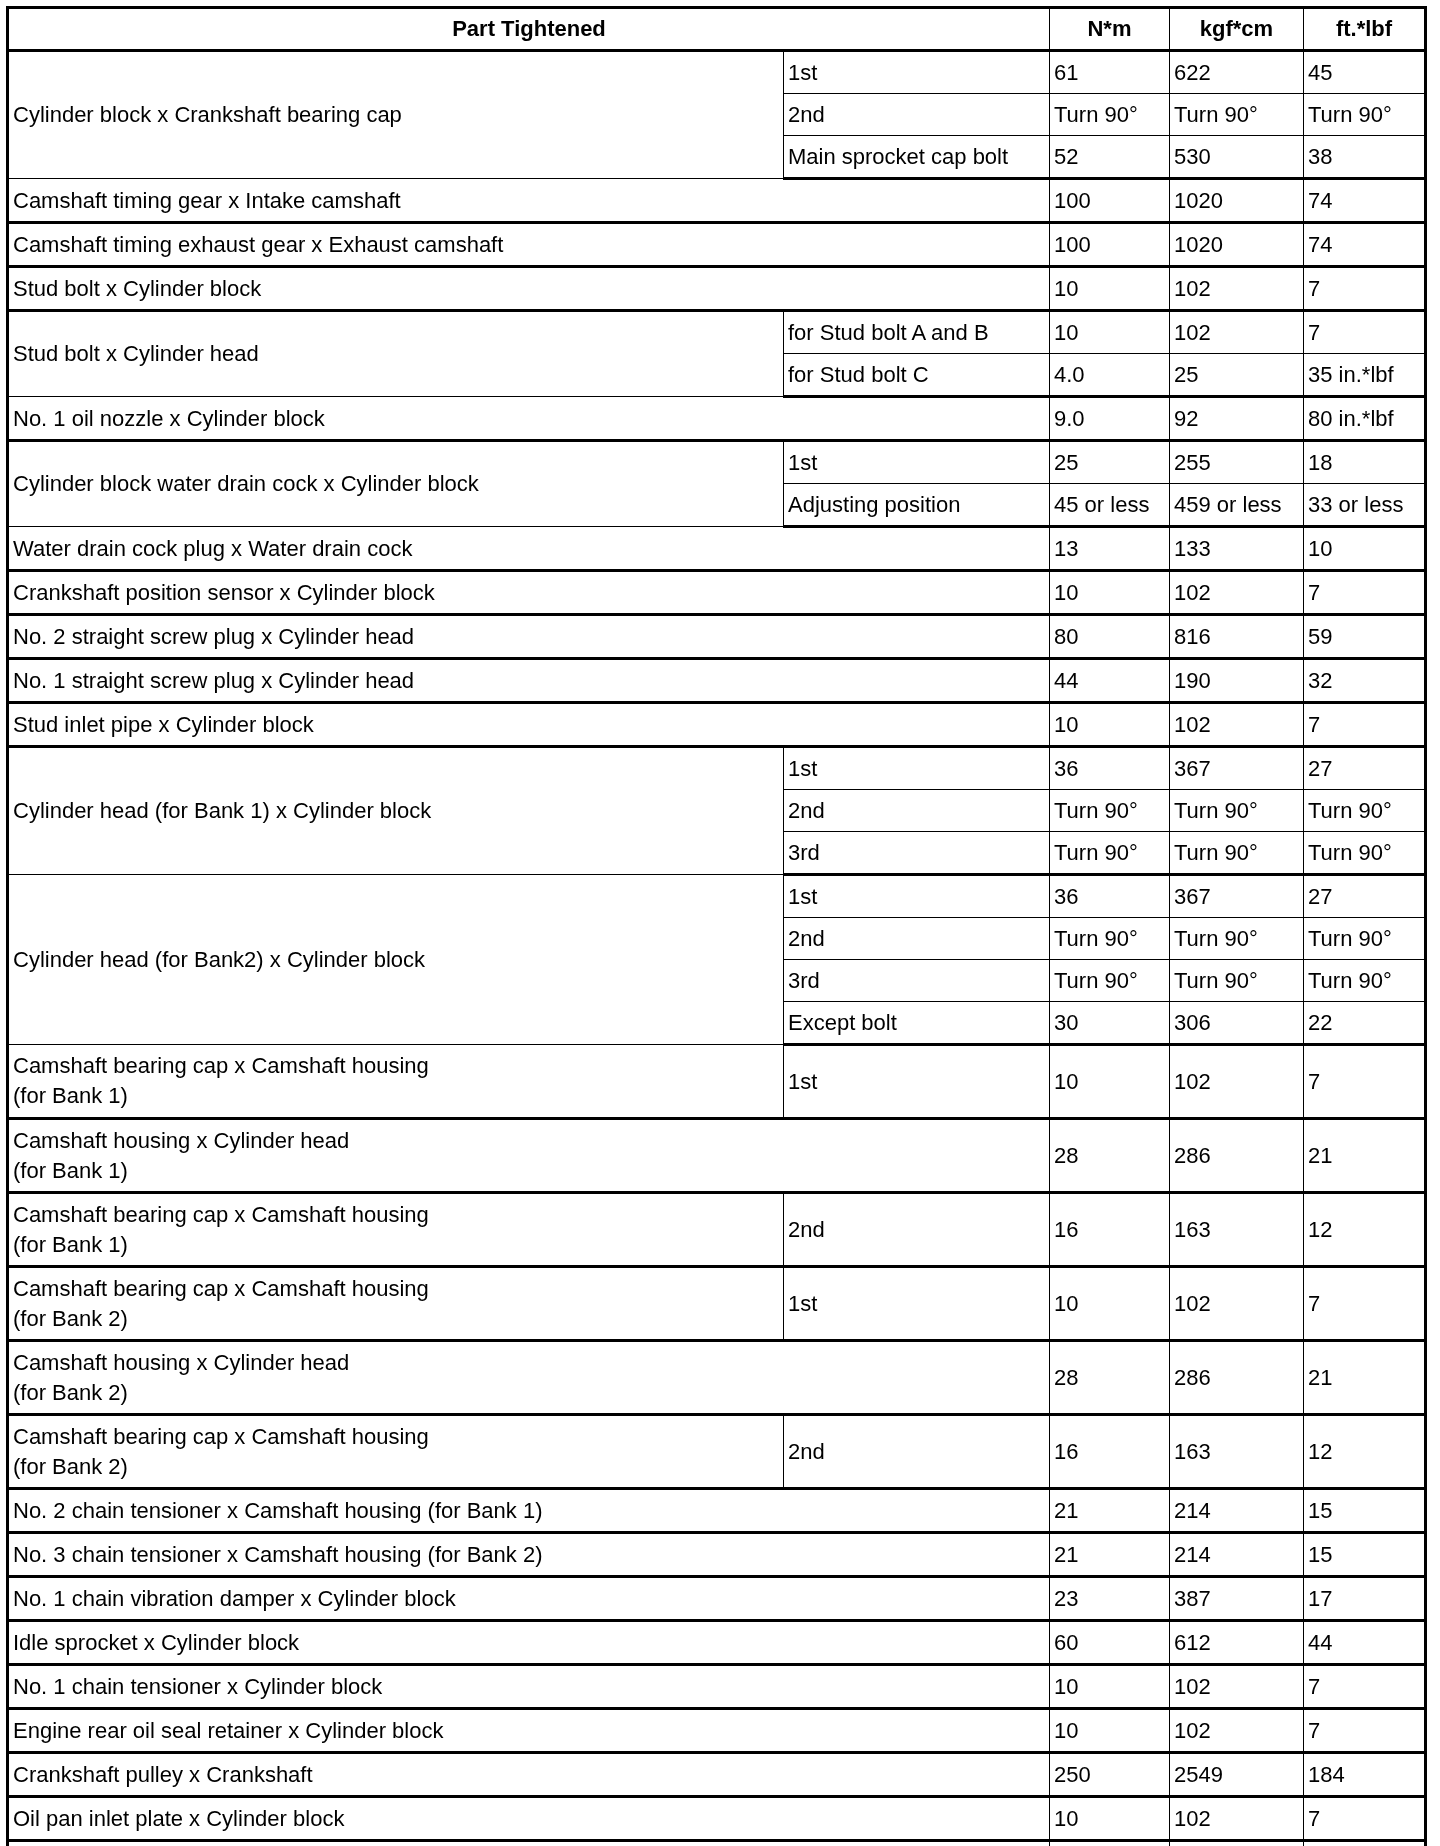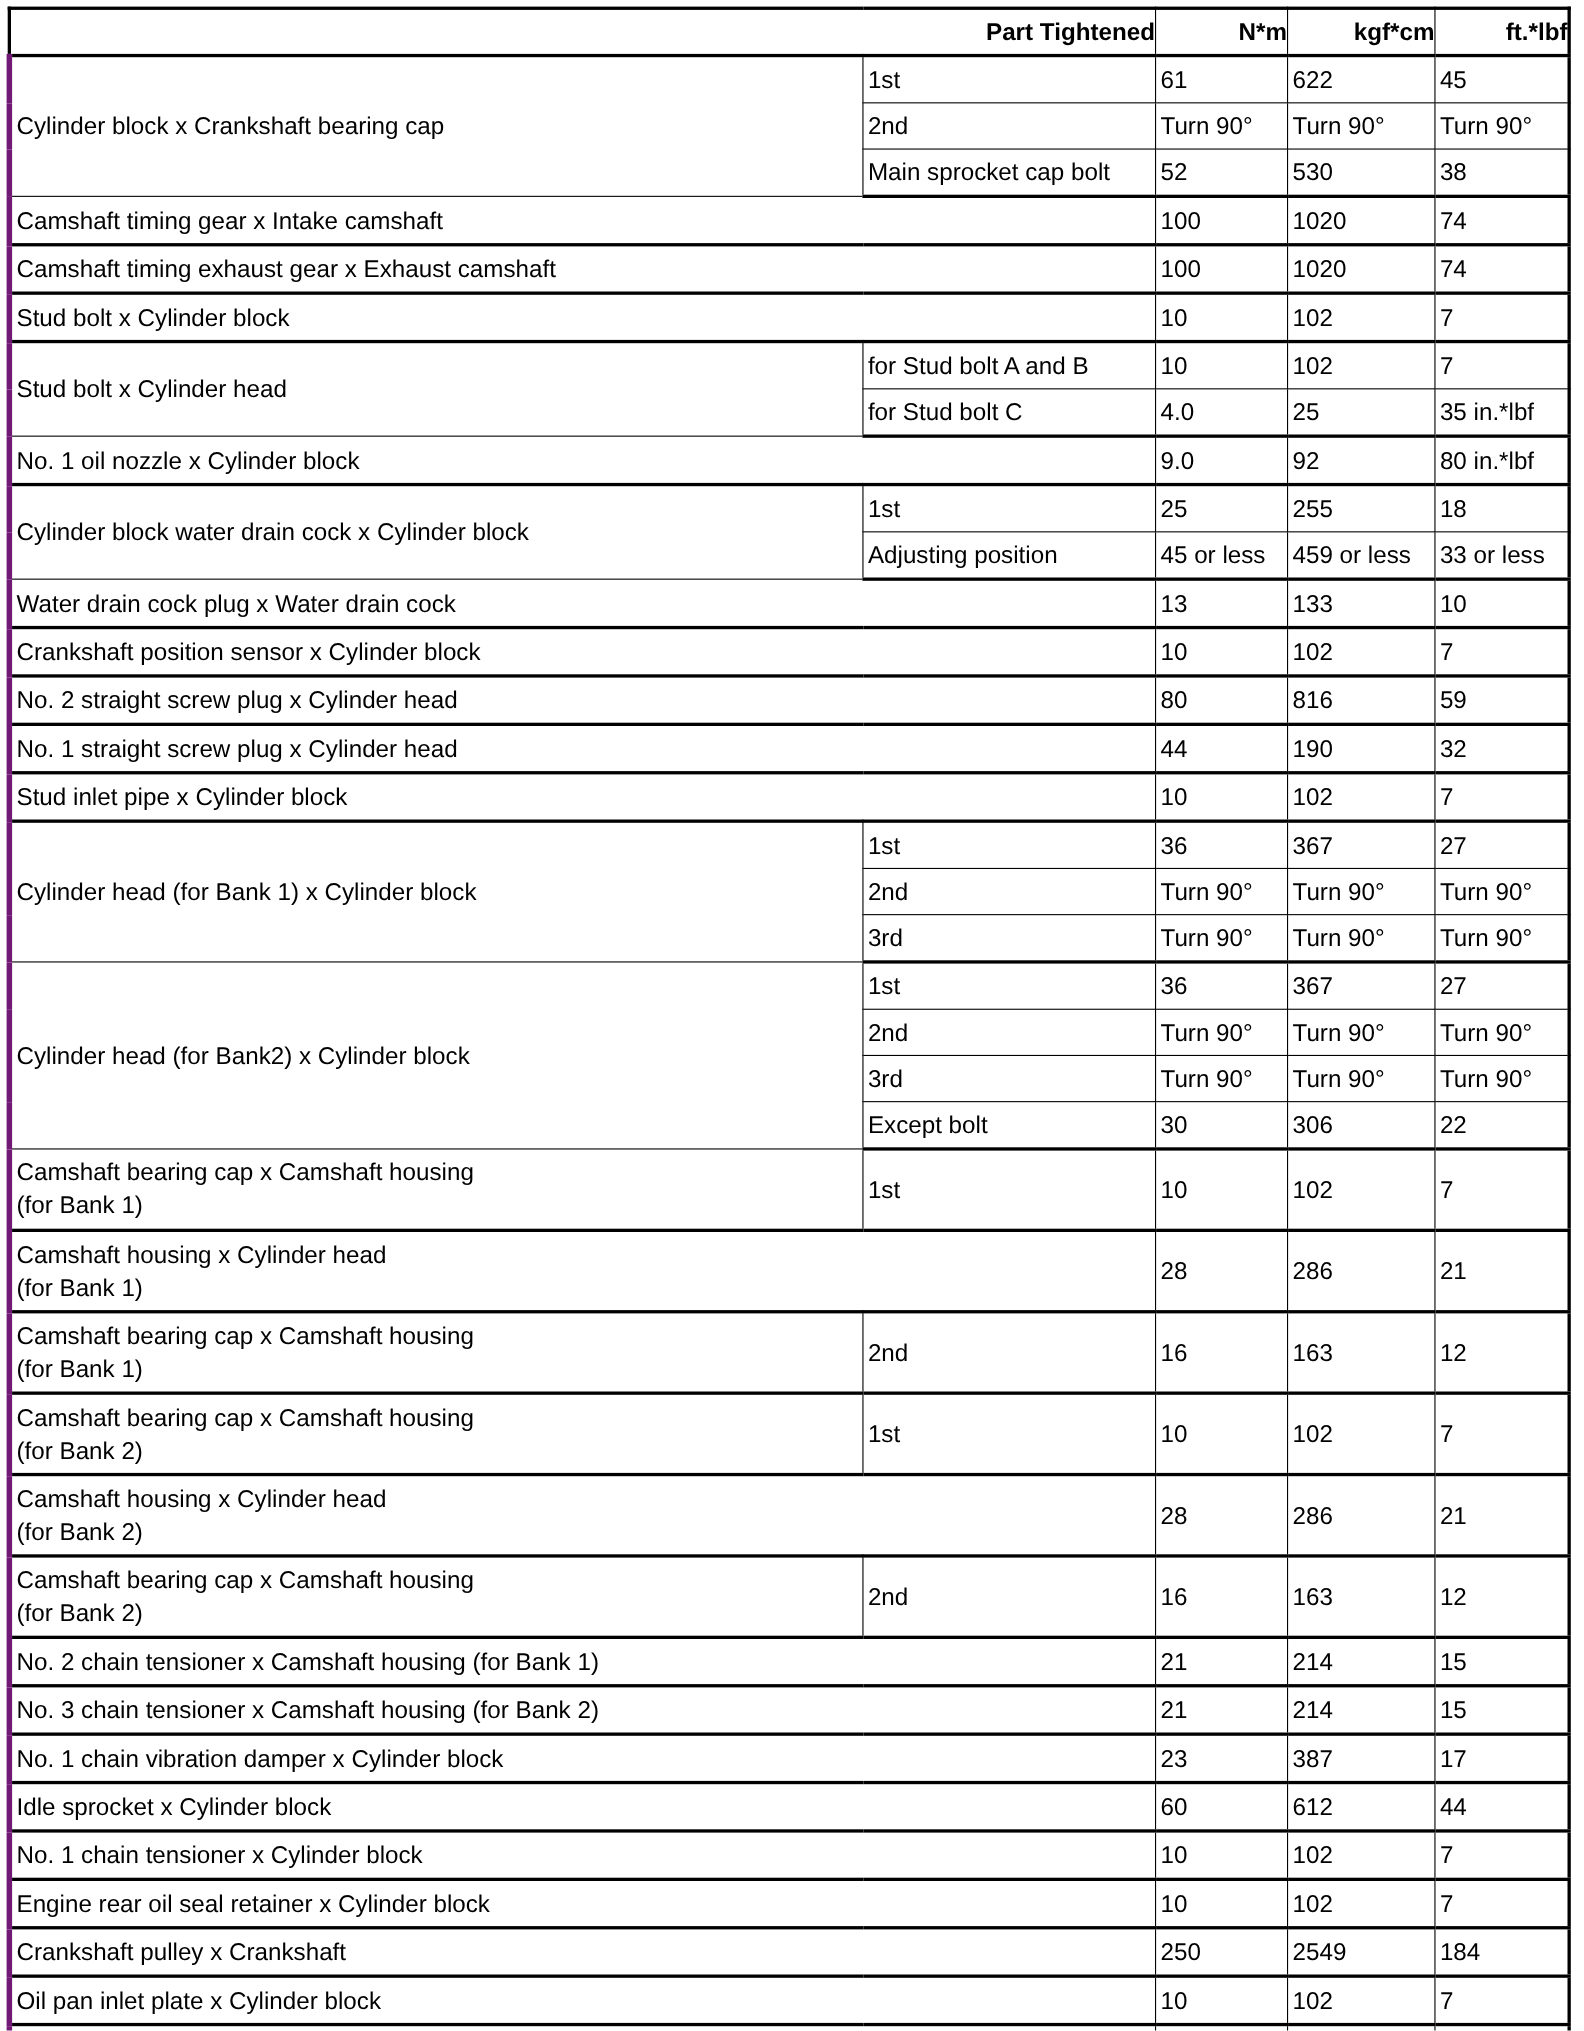--- a/index.html
+++ b/index.html
@@ -3,25 +3,25 @@
 <meta charset="utf-8">
 <style>
   html, body { margin:0; padding:0; background:#ffffff; }
   body { width:1440px; height:1846px; position:relative; overflow:hidden; font-family:"Liberation Sans", "DejaVu Sans", sans-serif; color:#000; }
   table { position:absolute; left:6px; top:6px; width:1418px; border-collapse:collapse; table-layout:fixed; border:3px solid #000; }
   col.c-part { width:776px; }
   col.c-sub { width:266px; }
   col.c-nm { width:120px; }
   col.c-kgf { width:134px; }
   col.c-ft { width:122px; }
-  th { font-weight:bold; font-size:22px; height:40px; border:1.5px solid #000; border-bottom:3px solid #000; text-align:right; padding:0; }
+  th { font-weight:bold; font-size:22px; height:40px; border:1.5px solid #000; border-bottom:3px solid #000; text-align:center; padding:0; }
   td { font-size:22px; border:1.5px solid #000; padding:0 0 0 4px; height:41px; white-space:nowrap; vertical-align:middle; line-height:30px; }
   td.two { height:71px; white-space:normal; }
   tr.grp-end td { border-bottom:3px solid #000; }
-  td.first-col { border-left:5px solid #701a75; }
+  td.first-col { border-left:1px solid #701a75; }
 </style>
 </head>
 <body>
 
 <table>
   <colgroup>
       <col class="c-part">
       <col class="c-sub">
       <col class="c-nm">
       <col class="c-kgf">

